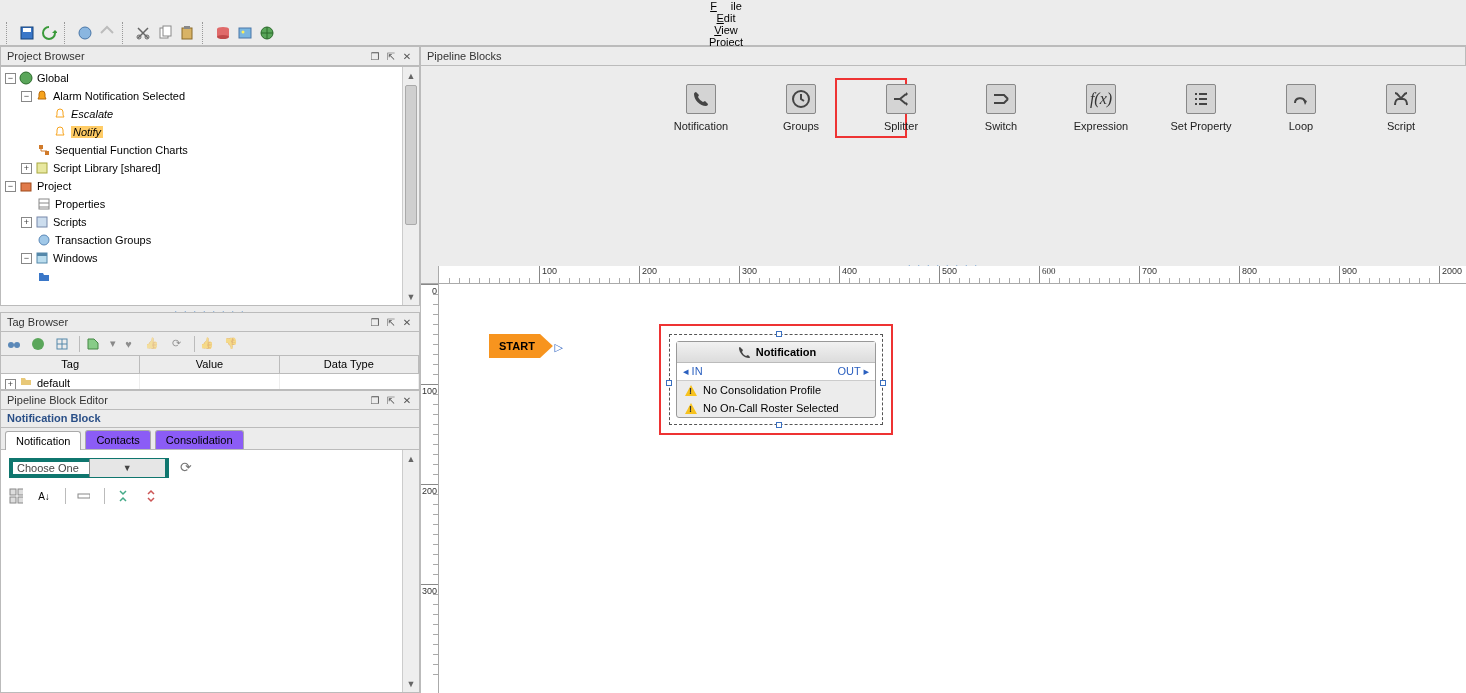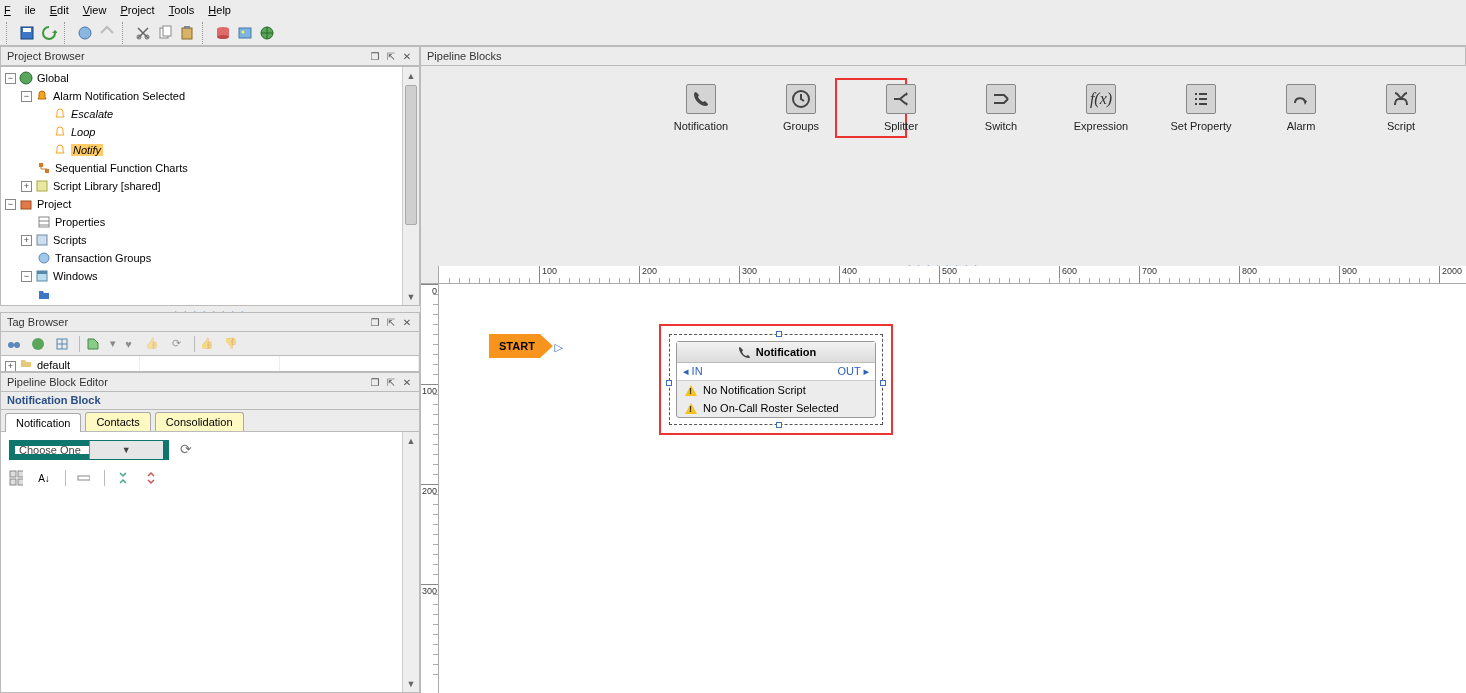--- a/index.html
+++ b/index.html
@@ -1,17 +1,17 @@
 <!DOCTYPE html>
 <html><head>
 <meta charset="utf-8">
 <style>
   * { box-sizing: border-box; margin: 0; padding: 0; }
   html, body { width: 1466px; height: 693px; font-family: Tahoma, sans-serif; font-size: 11px; background: #ececec; overflow: hidden; }
-  .menubar { height: 20px; background: #ececec; display: flex; align-items: center; padding: 0 4px; }
+  .menubar { height: 20px; background: #ececec; display: flex; align-items: center; padding: 0 4px; flex-direction: column; }
   .menubar span { margin-right: 14px; cursor: default; }
   .menubar span u { text-decoration: underline; }
   .toolbar { height: 26px; background: #ececec; display: flex; align-items: center; padding: 0 4px; gap: 4px; border-bottom: 1px solid #bbb; }
   .toolbar-divider { width: 6px; height: 22px; border-left: 1px dotted #999; margin: 0 2px; }
   .toolbar-btn { width: 18px; height: 18px; display: flex; align-items: center; justify-content: center; }
   .main { display: flex; height: 647px; }
   .left { width: 421px; display: flex; flex-direction: column; border-right: 1px solid #bbb; background: #ececec; }
   .panel-title { height: 20px; background: #ececec; border: 1px solid #bbb; display: flex; align-items: center; padding: 0 6px; font-size: 11px; color: #333; }
   .panel-title .spacer { flex: 1; }
   .panel-ctrl { width: 12px; height: 12px; margin-left: 4px; display:flex;align-items:center;justify-content:center;color:#555;font-size:10px; }
@@ -27,24 +27,24 @@
   .scrollbar-v .thumb { position: absolute; left: 2px; right: 2px; top: 18px; height: 140px; background: #cfcfcf; border: 1px solid #aaa; border-radius: 2px; }
   .scrollbar-v .arrow { position:absolute;left:0;right:0;height:17px;display:flex;align-items:center;justify-content:center;color:#666;font-size:9px;}
   .drag-dots { height: 6px; text-align: center; color: #7aa7d6; letter-spacing: 2px; font-size: 9px; }
   .tagbrowser-toolbar { height: 24px; display: flex; align-items: center; gap: 6px; padding: 0 6px; background: #ececec; border:1px solid #bbb;border-top:none; }
   .tag-table-head { display: flex; background: #ececec; border:1px solid #bbb; border-top:none; height: 18px; }
   .tag-table-head div { flex: 1; text-align: center; border-right: 1px solid #bbb; line-height: 17px; }
   .tag-table-body { height: 16px; background: #fff; border:1px solid #bbb; border-top:none; display:flex; }
   .tag-table-body div { flex:1; padding-left:4px; border-right:1px solid #eee; line-height:15px; overflow:hidden;}
   .pbe-title-sub { height: 18px; background: #ececec; color: #2a4f87; font-weight: bold; padding: 2px 6px; border:1px solid #bbb;border-top:none; }
   .tabs { display: flex; background: #ececec; border:1px solid #bbb; border-top:none; padding-top:2px;}
-  .tab { padding: 3px 10px; border: 1px solid #aaa; border-bottom: none; background: #fef9c3; margin-left: 4px; border-radius: 3px 3px 0 0; }
+  .tab { padding: 3px 10px; border: 1px solid #aaa; border-bottom: none; background: #8b5cf6; margin-left: 4px; border-radius: 3px 3px 0 0; }
   .tab.active { background: #fff; position:relative; top:1px; }
   .pbe-body { flex:1; background:#fff; border:1px solid #bbb; border-top:none; padding:8px; position:relative;}
-  .combo { display:inline-flex; align-items:center; border:6px solid #0f766e; background:#fff; width:160px; height:20px; }
+  .combo { display:inline-flex; align-items:center; border:4px solid #0f766e; background:#fff; width:160px; height:20px; }
   .combo span { flex:1; padding:0 4px; color:#444;}
   .combo .arrow { width:18px; height:18px; border-left:1px solid #888; background:#e6e6e6; display:flex;align-items:center;justify-content:center;font-size:9px;}
   .refresh-ico { margin-left:8px; color:#777; font-size:14px;}
   .pbe-inner-toolbar { margin-top:10px; display:flex; gap:10px; align-items:center;}
   .right { flex:1; display:flex; flex-direction:column; background: #ececec; }
   .blockbar { height: 200px; background: #ececec; position:relative; }
   .block-items { position:absolute; right:30px; top:18px; display:flex; gap:30px;}
   .block-item { display:flex; flex-direction:column; align-items:center; width:70px; }
   .block-icon { width:30px; height:30px; background:#d4d4d4; border:1px solid #888; border-radius:2px; display:flex;align-items:center;justify-content:center; font-size:16px; color:#333;}
   .block-label { margin-top:6px; font-size:11px; color:#222; text-align:center; white-space:nowrap;}
@@ -194,29 +194,20 @@
             </span>
             <span class="italic">Escalate</span>
           </div>
         <div class="tree-row">
             <span class="tree-spacer" style="width:48px"></span>
             <span class="tree-ico">
               <svg width="14" height="14">
                 <path d="M7 2a3 3 0 0 1 3 3v3l1 2H3l1-2V5a3 3 0 0 1 3-3z" fill="none" stroke="#f7a41e"></path>
               </svg>
             </span>
-            <span class="italic">Loop</span>
-          </div>
-        <div class="tree-row">
-            <span class="tree-spacer" style="width:48px"></span>
-            <span class="tree-ico">
-              <svg width="14" height="14">
-                <path d="M7 2a3 3 0 0 1 3 3v3l1 2H3l1-2V5a3 3 0 0 1 3-3z" fill="none" stroke="#f7a41e"></path>
-              </svg>
-            </span>
             <span class="italic selected">Notify</span>
           </div>
         <div class="tree-row">
             <span class="tree-spacer" style="width:32px"></span>
             <span class="tree-ico">
               <svg width="14" height="14">
                 <rect x="2" y="2" width="4" height="4" fill="#d07a2a"></rect>
                 <rect x="8" y="8" width="4" height="4" fill="#d07a2a"></rect>
                 <path d="M4 6v2h6V8" stroke="#d07a2a" fill="none"></path>
               </svg>
@@ -330,20 +321,25 @@
             <path d="M2 2h6l4 4v6H2z" fill="#8c8" stroke="#484"></path>
           </svg>
         </span>
       <span style="color:#888">▾</span>
       <span class="tree-ico" style="opacity:.4">♥</span>
       <span class="tree-ico" style="opacity:.4">👍</span>
       <span class="tree-ico" style="opacity:.4">⟳</span>
       <span style="width:1px;height:16px;background:#bbb"></span>
       <span class="tree-ico" style="opacity:.5">👍</span>
       <span class="tree-ico" style="opacity:.5">👎</span>
+    </div>
+    <div class="tag-table-head">
+      <div>Tag</div>
+      <div>Value</div>
+      <div>Data Type</div>
     </div>
     <div class="tag-table-body">
       <div><span class="tree-exp" style="display:inline-block;margin-right:3px">+</span><span class="tree-ico">
             <svg width="12" height="12">
               <path d="M1 3h4l1 2h5v5H1z" fill="#e8c878"></path>
             </svg>
           </span><span>default</span></div>
       <div></div>
         <div></div>
     </div>
@@ -457,21 +453,21 @@
             </div>
           <div class="block-label">Set Property</div>
         </div>
         <div class="block-item">
           <div class="block-icon">
               <svg width="20" height="20">
                 <path d="M4 14c0-6 8-6 10-2" stroke="#444" stroke-width="2" fill="none"></path>
                 <path d="M12 10l4 2-2 4" fill="#444"></path>
               </svg>
             </div>
-          <div class="block-label">Alarm</div>
+          <div class="block-label">Loop</div>
         </div>
         <div class="block-item">
           <div class="block-icon">
               <svg width="20" height="20">
                 <path d="M4 4c4 0 4 6 8 6s4 6 4 6M16 4c-4 0-4 6-8 6s-4 6-4 6" stroke="#444" stroke-width="2" fill="none"></path>
               </svg>
             </div>
           <div class="block-label">Script</div>
         </div>
       </div>
@@ -524,21 +520,21 @@
           <div class="tick" style="left: 500px;">500</div>
           <div class="minor" style="left: 410px;"></div>
           <div class="minor" style="left: 420px;"></div>
           <div class="minor" style="left: 430px;"></div>
           <div class="minor" style="left: 440px;"></div>
           <div class="minor" style="left: 450px;"></div>
           <div class="minor" style="left: 460px;"></div>
           <div class="minor" style="left: 470px;"></div>
           <div class="minor" style="left: 480px;"></div>
           <div class="minor" style="left: 490px;"></div>
-          <div class="tick" style="left: 620px;">600</div>
+          <div class="tick" style="left: 600px; font-family: Liberation Serif, serif;">600</div>
           <div class="minor" style="left: 510px;"></div>
           <div class="minor" style="left: 520px;"></div>
           <div class="minor" style="left: 530px;"></div>
           <div class="minor" style="left: 540px;"></div>
           <div class="minor" style="left: 550px;"></div>
           <div class="minor" style="left: 560px;"></div>
           <div class="minor" style="left: 570px;"></div>
           <div class="minor" style="left: 580px;"></div>
           <div class="minor" style="left: 590px;"></div>
           <div class="tick" style="left: 700px;">700</div>
@@ -646,21 +642,21 @@
                       </svg>
                     </span>
                   <span>Notification</span>
                 </div>
                 <div class="notif-io">
                   <span>◂ <span>IN</span></span>
                   <span><span>OUT</span> ▸</span>
                 </div>
                 <div class="notif-warn">
                   <span class="warn-tri"></span>
-                  <span>No Notification Script</span>
+                  <span>No Consolidation Profile</span>
                 </div>
                 <div class="notif-warn">
                   <span class="warn-tri"></span>
                   <span>No On-Call Roster Selected</span>
                 </div>
               </div>
             </div>
           </div>
         </div>
 

